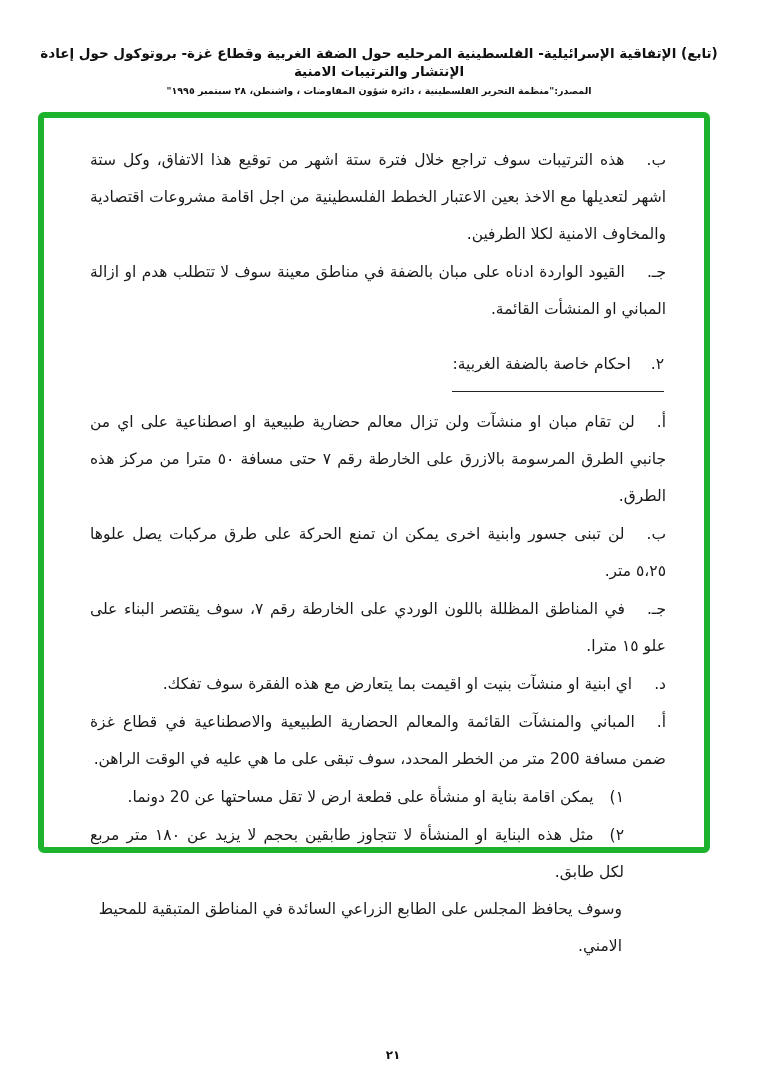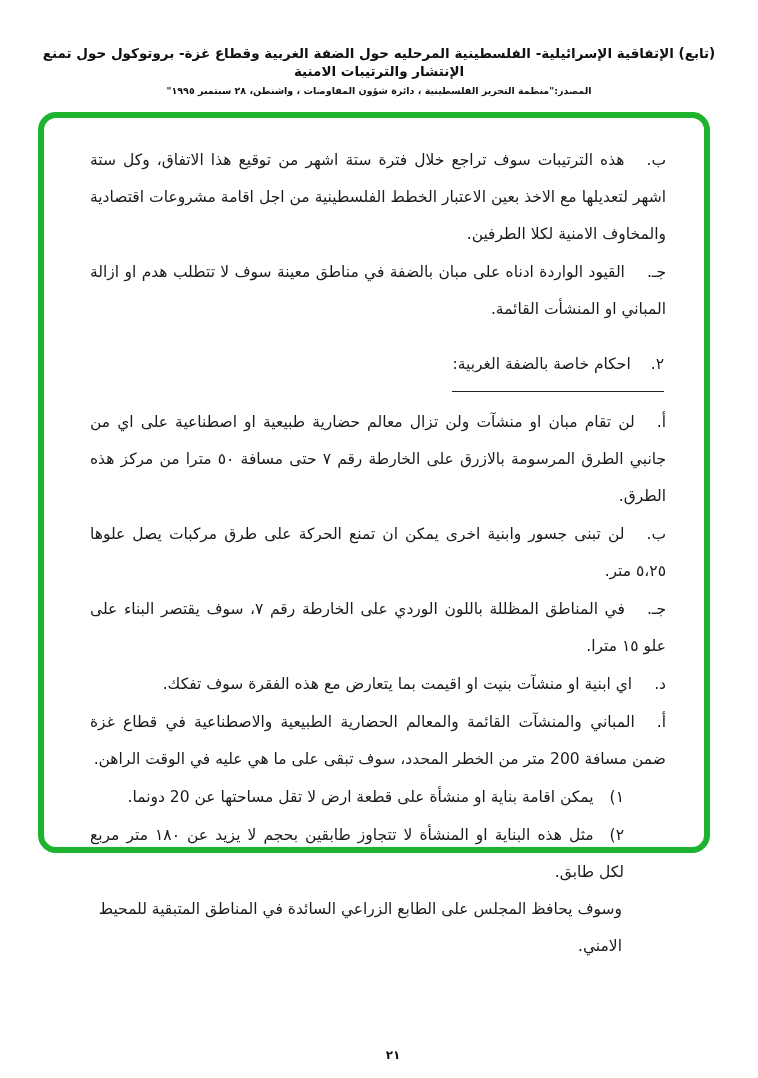--- a/index.html
+++ b/index.html
@@ -18,21 +18,21 @@
     letter-spacing:0;
   }
   .doc-source{
     margin-top:5px; font-size:9.5px; font-weight:bold; color:#111;
   }
 
   
   .content-box{
     position:absolute; top:112px; left:38px;
     width:672px; height:741px; box-sizing:border-box;
-    border:6px solid var(--green); border-radius:18px;
+    border:6px solid var(--green); border-radius:6px;
     padding:24px 38px 0 46px;
     background:#fff;
   }
 
   
   .para{
     font-size:15.5px; line-height:37px;
     text-align:justify; margin:0 0 0 0;
   }
   .para + .para{ margin-top:1px; }
@@ -58,21 +58,21 @@
   .page-number{
     position:absolute; top:1048px; left:0; right:0;
     text-align:center; font-size:12px; font-weight:bold;
     letter-spacing:4px; color:#111;padding-left:28px;
   }
 </style>
 </head>
 <body>
 
 <header class="page-header">
-  <div class="doc-title">(تابع) الإتفاقية الإسرائيلية- الفلسطينية المرحليه حول الضفة الغربية وقطاع غزة- بروتوكول حول تمنع الإنتشار والترتيبات الامنية</div>
+  <div class="doc-title">(تابع) الإتفاقية الإسرائيلية- الفلسطينية المرحليه حول الضفة الغربية وقطاع غزة- بروتوكول حول إعادة الإنتشار والترتيبات الامنية</div>
   <div class="doc-source">المصدر:"منظمة التحرير الفلسطينية ، دائرة شؤون المفاوضات ، واشنطن، ٢٨ سبتمبر ١٩٩٥"</div>
 </header>
 
 <main class="content-box">
 
   <p class="para">
     <span class="item-marker">ب.</span><span>هذه الترتيبات سوف تراجع خلال فترة ستة اشهر من توقيع هذا الاتفاق، وكل ستة اشهر لتعديلها مع الاخذ بعين الاعتبار الخطط الفلسطينية من اجل اقامة مشروعات اقتصادية والمخاوف الامنية لكلا الطرفين.</span>
   </p>
   <p class="para">
     <span class="item-marker">جـ.</span><span>القيود الواردة ادناه على مبان بالضفة في مناطق معينة سوف لا تتطلب هدم او ازالة المباني او المنشأت القائمة.</span>

